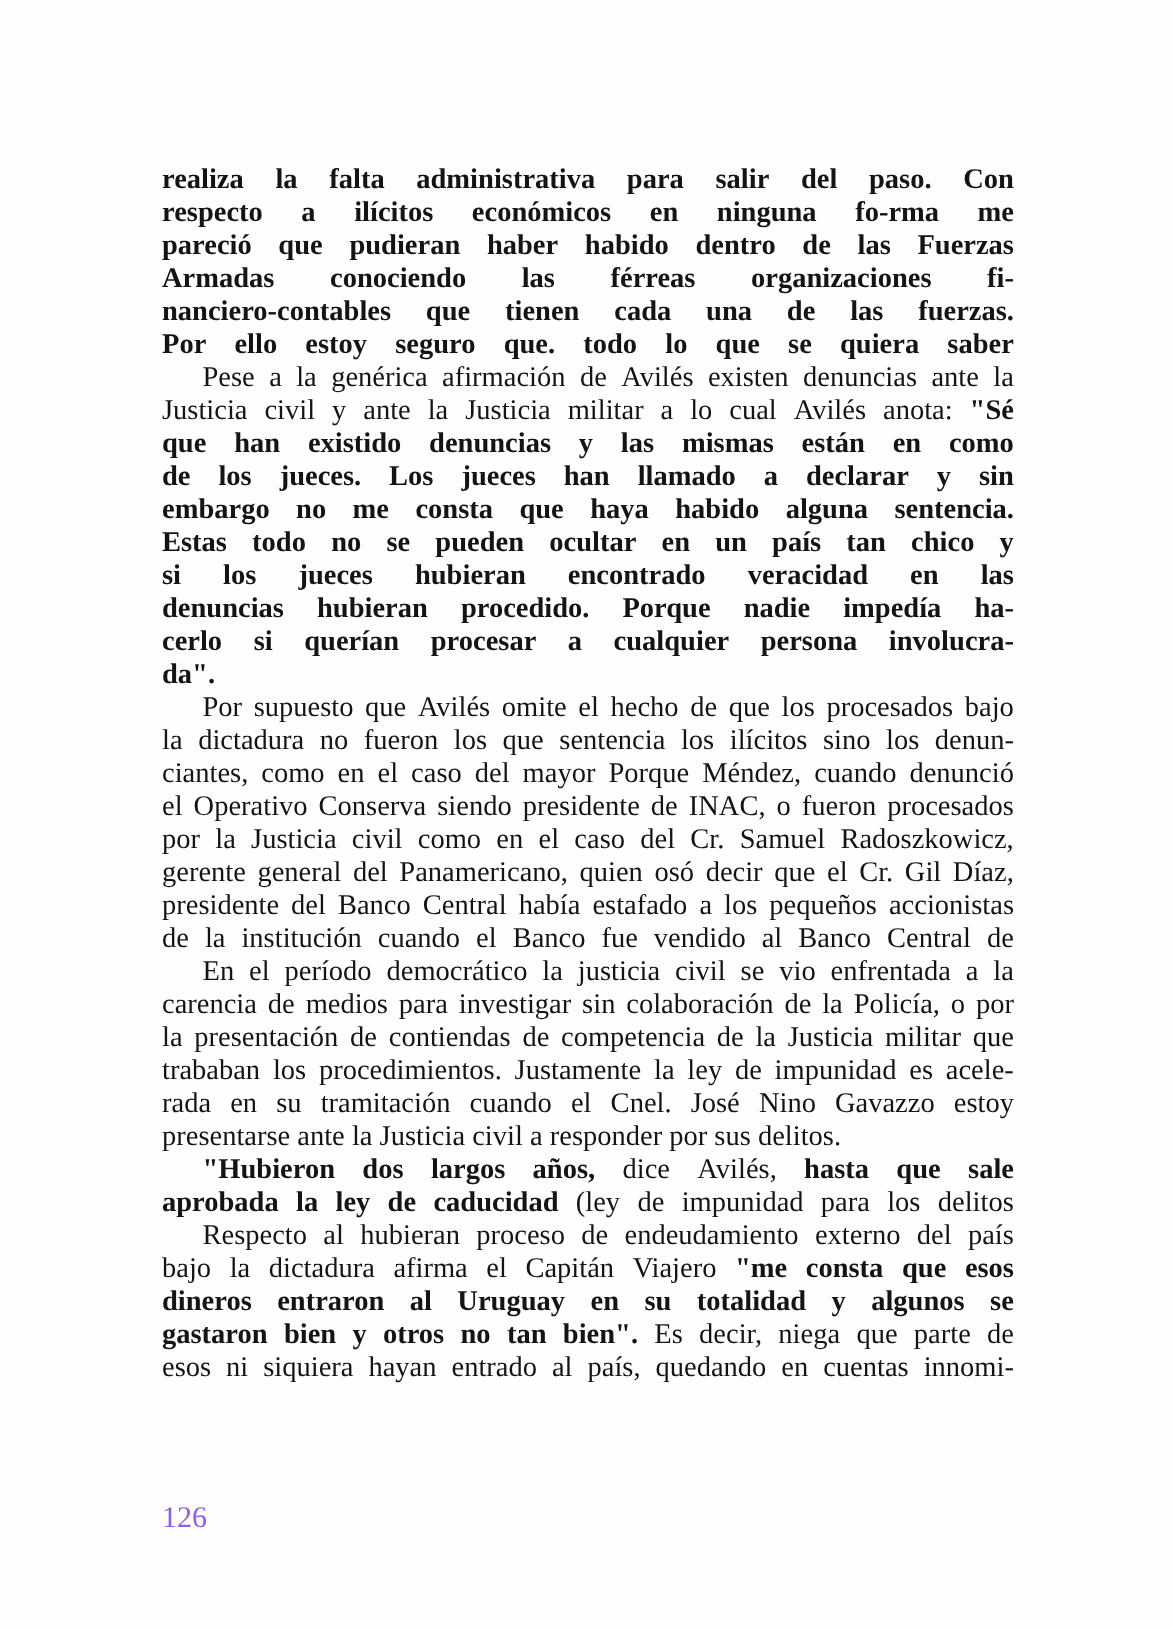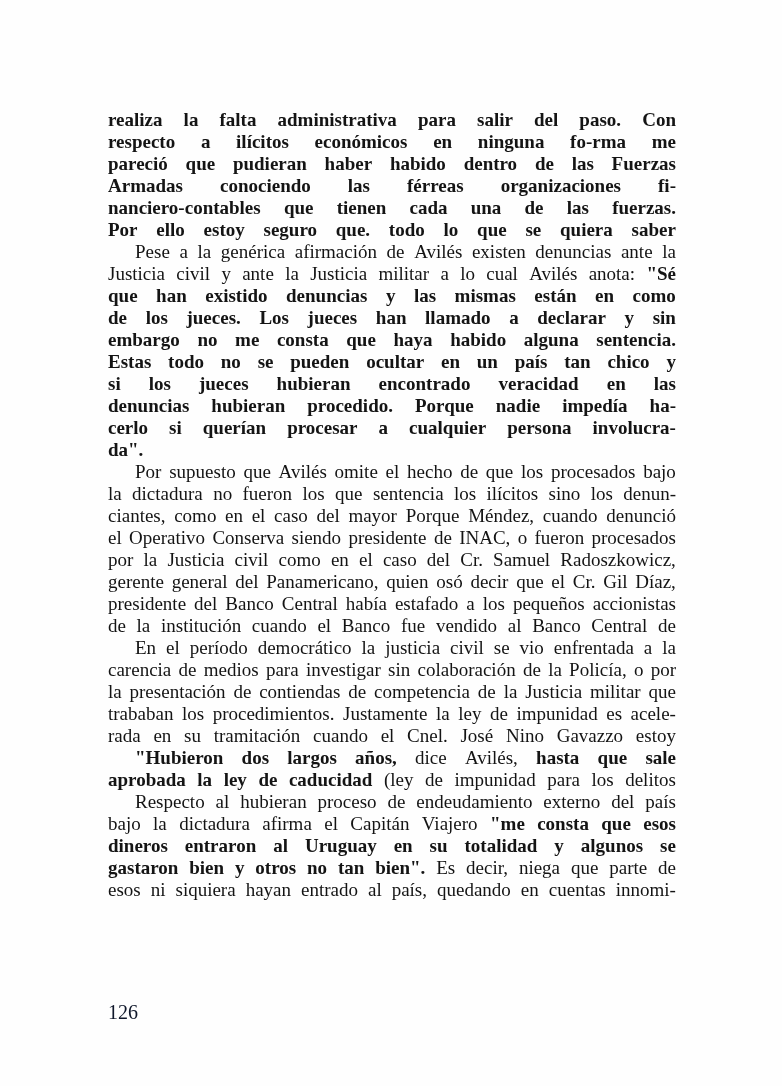--- a/index.html
+++ b/index.html
@@ -39,21 +39,21 @@
   }
   .line.indent { padding-left: 27px; }
   .w { flex: 0 0 auto; }
   .b { font-weight: bold; }
   #page-number {
     position: absolute;
     left: 108px;
     top: 999px;
     font-size: 20px;
     line-height: 26px;
-    color: #0f172a;
+    color: #8b5cf6;
   }
 </style>
 </head>
 <body>
 
 <div id="page">
   <div id="text-block">
       <div class="paragraph">
         <div class="line justify">
           <span class="w b">realiza</span>
@@ -398,20 +398,21 @@
           <span class="w">su</span>
           <span class="w">tramitación</span>
           <span class="w">cuando</span>
           <span class="w">el</span>
           <span class="w">Cnel.</span>
           <span class="w">José</span>
           <span class="w">Nino</span>
           <span class="w">Gavazzo</span>
           <span class="w">estoy</span>
         </div>
+        <div class="line"><span>presentarse ante la Justicia civil a responder por sus delitos.</span></div>
       </div>
       <div class="paragraph">
         <div class="line justify indent">
           <span class="w b">"Hubieron</span>
           <span class="w b">dos</span>
           <span class="w b">largos</span>
           <span class="w b">años,</span>
           <span class="w">dice</span>
           <span class="w">Avilés,</span>
           <span class="w b">hasta</span>

